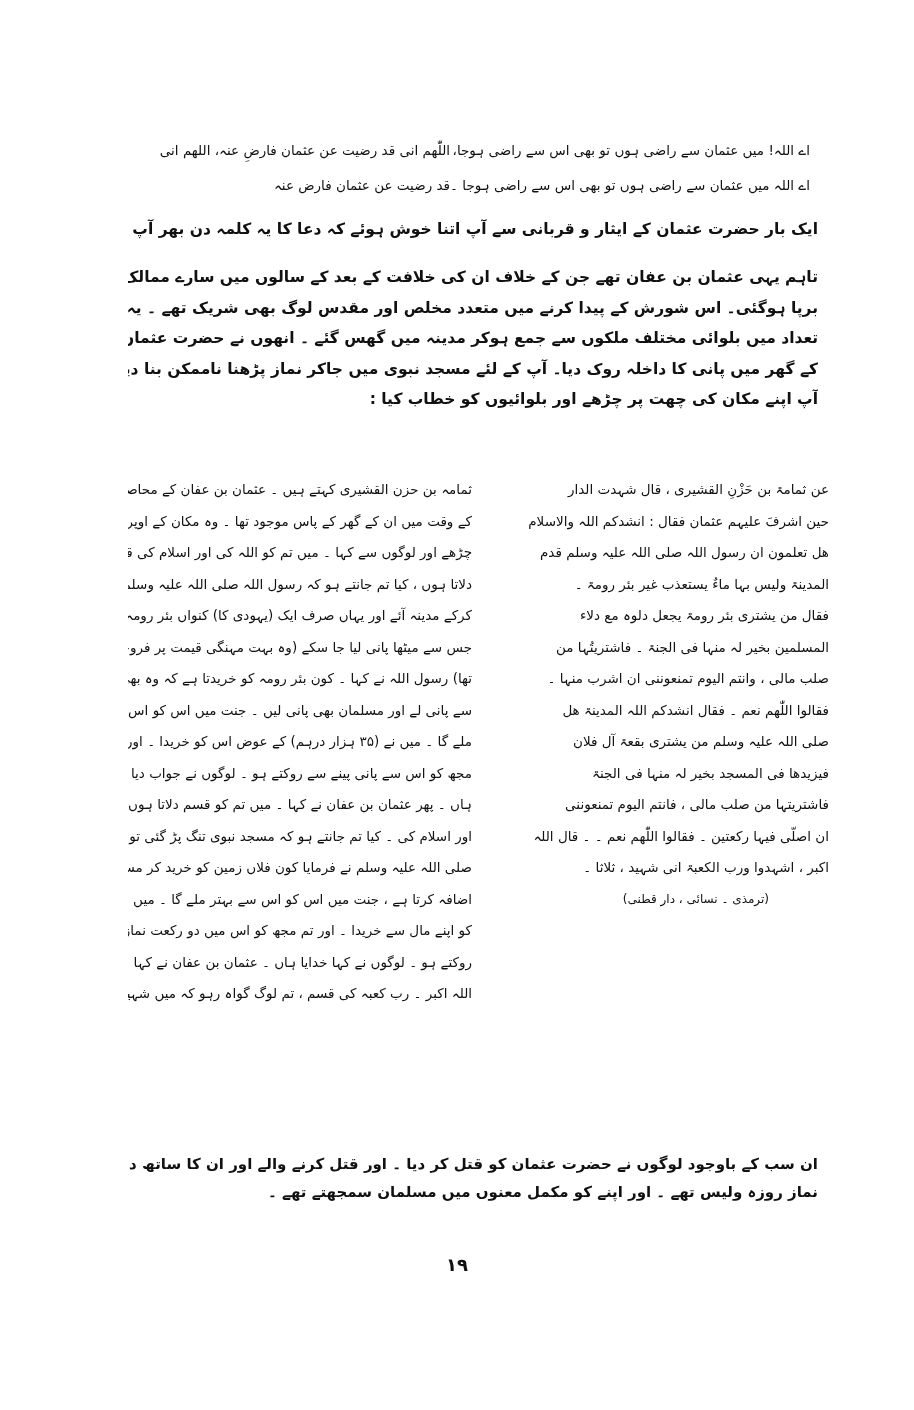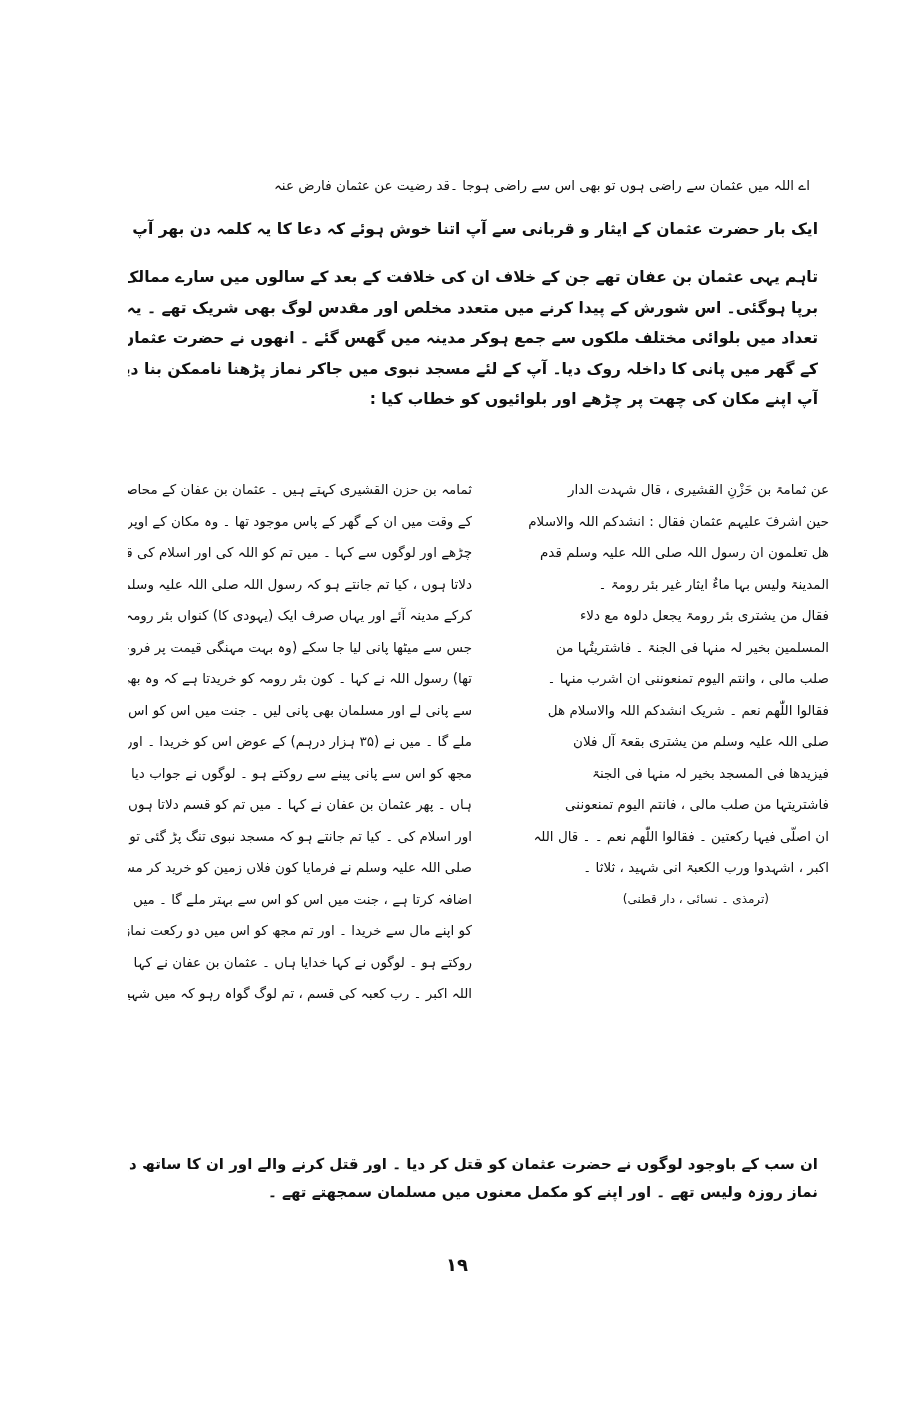--- a/index.html
+++ b/index.html
@@ -96,20 +96,24 @@
       font-weight: bold;
       font-family: "DejaVu Sans", sans-serif;
       margin-top: 28px;
     }
   </style>
 </head>
 <body>
 
 <div class="page">
 
+  <div class="dua-row rtl" id="dua-row-1">
+    <span class="ar">اللّٰھم انی قد رضیت عن عثمان فارضِ عنہ، اللھم انی</span>
+    <span class="ur">اے اللہ! میں عثمان سے راضی ہوں تو بھی اس سے راضی ہوجا،</span>
+  </div>
   <div class="dua-row rtl" id="dua-row-2">
     <span class="ar">قد رضیت عن عثمان فارض عنہ</span>
     <span class="ur">اے اللہ میں عثمان سے راضی ہوں تو بھی اس سے راضی ہوجا ۔</span>
   </div>
 
   <div class="main-para rtl" id="intro-para">
     <span class="line">ایک بار حضرت عثمان کے ایثار و قربانی سے آپ اتنا خوش ہوئے کہ دعا کا یہ کلمہ دن بھر آپ کی زبان سے نکلتا رہا ۔</span>
   </div>
 
   <div class="main-para rtl" id="narrative-para">
@@ -117,25 +121,25 @@
     <span class="line">برپا ہوگئی۔ اس شورش کے پیدا کرنے میں متعدد مخلص اور مقدس لوگ بھی شریک تھے ۔ یہ شورش اتنی بڑھی کہ ہزاروں کی</span>
     <span class="line">تعداد میں بلوائی مختلف ملکوں سے جمع ہوکر مدینہ میں گھس گئے ۔ انھوں نے حضرت عثمان کے مکان کا محاصرہ کرلیا۔ آپ</span>
     <span class="line">کے گھر میں پانی کا داخلہ روک دیا۔ آپ کے لئے مسجد نبوی میں جاکر نماز پڑھنا ناممکن بنا دیا۔ جب شدت بہت بڑھی تو</span>
     <span class="line">آپ اپنے مکان کی چھت پر چڑھے اور بلوائیوں کو خطاب کیا :</span>
   </div>
 
   <div class="col" id="arabic-col">
     <span class="cline">عن ثمامۃ بن حَزْنِ القشیری ، قال شہدت الدار</span>
     <span class="cline">حین اشرفَ علیہم عثمان فقال : انشدکم اللہ والاسلام</span>
     <span class="cline">ھل تعلمون ان رسول اللہ صلی اللہ علیہ وسلم قدم</span>
-    <span class="cline">المدینۃ ولیس بہا ماءٌ ایثار غیر بئر رومۃ ۔</span>
+    <span class="cline">المدینۃ ولیس بہا ماءٌ یستعذب غیر بئر رومۃ ۔</span>
     <span class="cline">فقال من یشتری بئر رومۃ یجعل دلوہ مع دلاء</span>
     <span class="cline">المسلمین بخیر لہ منہا فی الجنۃ ۔ فاشتریتُہا من</span>
     <span class="cline">صلب مالی ، وانتم الیوم تمنعوننی ان اشرب منہا ۔</span>
-    <span class="cline">فقالوا اللّٰھم نعم ۔ شریک انشدکم اللہ والاسلام ھل</span>
+    <span class="cline">فقالوا اللّٰھم نعم ۔ فقال انشدکم اللہ المدینۃ ھل</span>
     <span class="cline">صلی اللہ علیہ وسلم من یشتری بقعۃ آل فلان</span>
     <span class="cline">فیزیدھا فی المسجد بخیر لہ منہا فی الجنۃ</span>
     <span class="cline">فاشتریتہا من صلب مالی ، فانتم الیوم تمنعوننی</span>
     <span class="cline">ان اصلّی فیہا رکعتین ۔ فقالوا اللّٰھم نعم ۔ ۔ قال اللہ</span>
     <span class="cline">اکبر ، اشہدوا ورب الکعبۃ انی شہید ، ثلاثا ۔</span>
     <span class="cline ref">(ترمذی ۔ نسائی ، دار قطنی)</span>
   </div>
 
   <div class="col" id="urdu-col">
     <span class="cline">ثمامہ بن حزن القشیری کہتے ہیں ۔ عثمان بن عفان کے محاصرہ</span>

